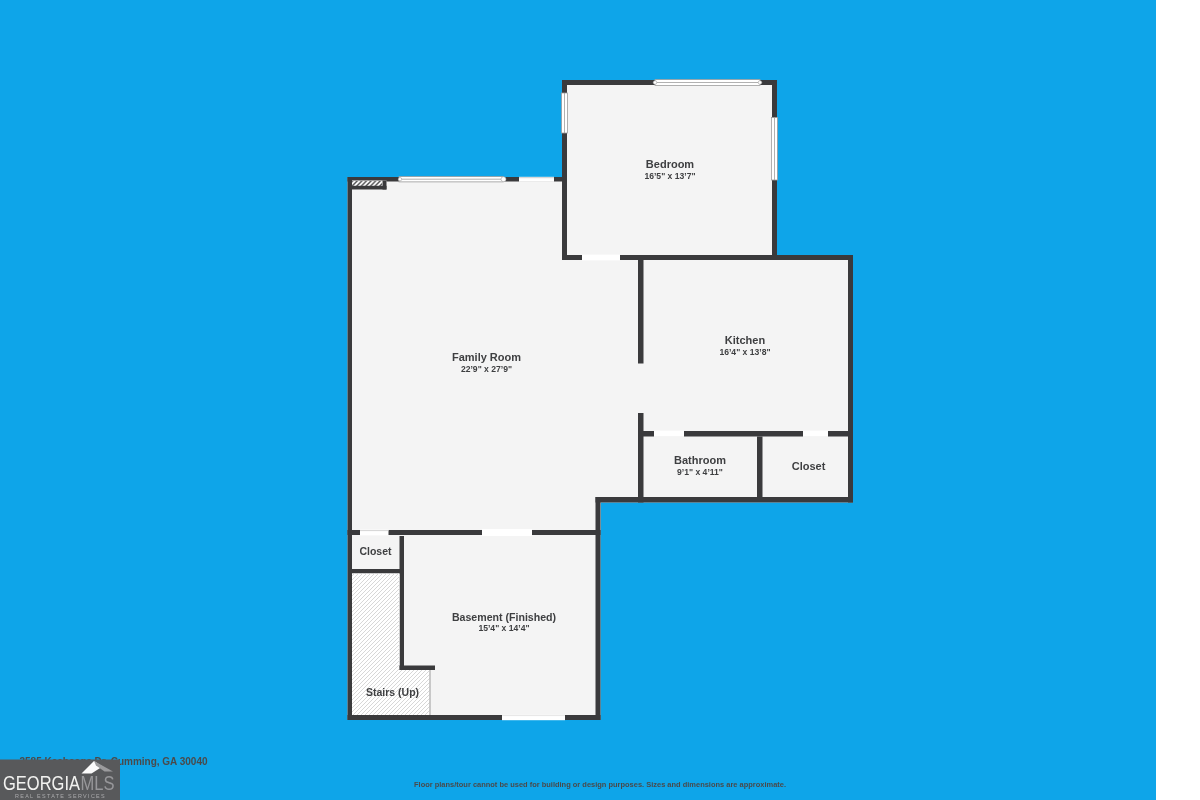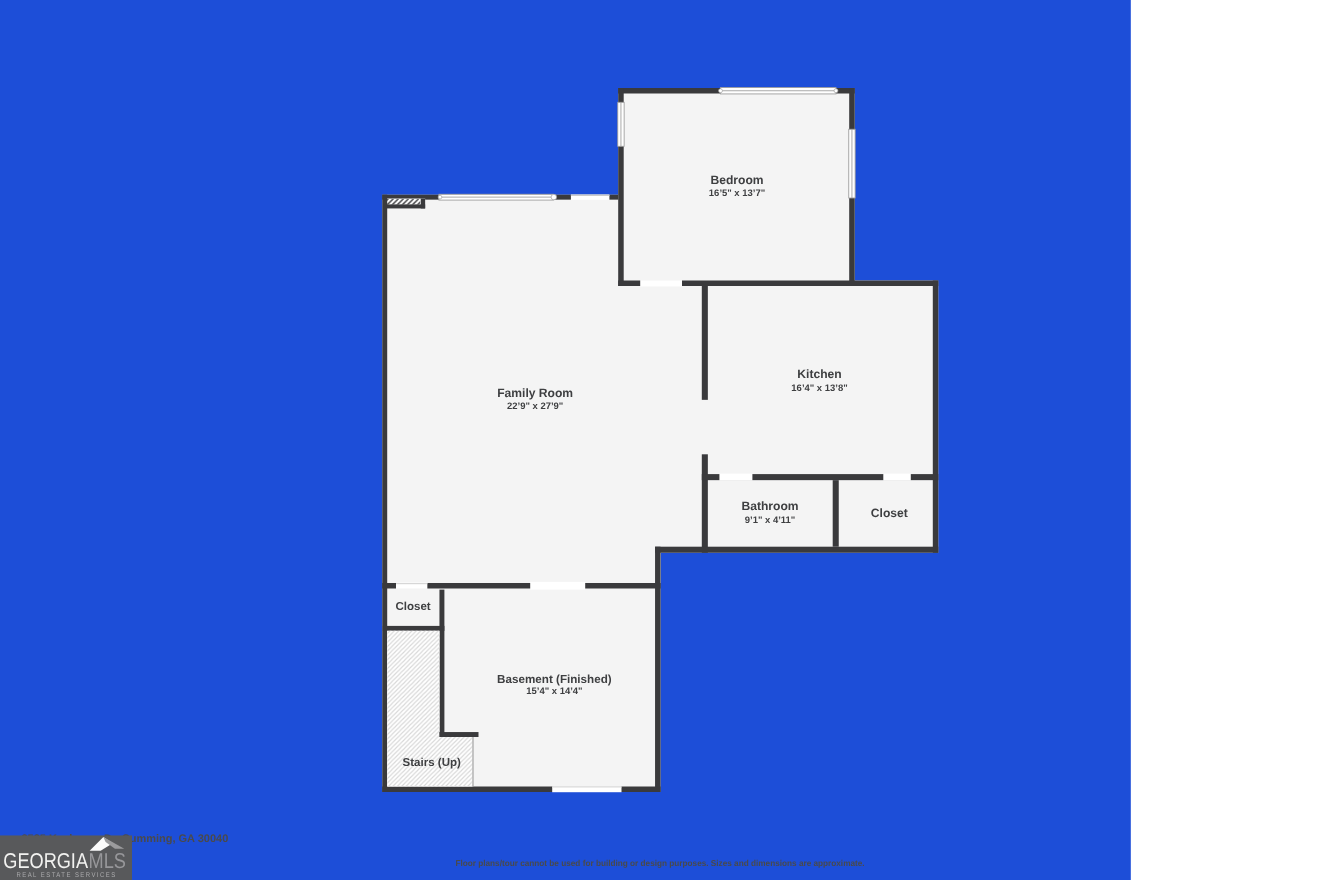--- a/index.html
+++ b/index.html
@@ -1,16 +1,16 @@
 <!DOCTYPE html>
 <html><head>
 <meta charset="utf-8">
 <style>
   html,body{margin:0;padding:0;background:#ffffff;}
-  .page{position:relative;width:1028px;height:800px;background:#1d4ed8;overflow:hidden;
+  .page{position:relative;width:1156px;height:800px;background:#0ea5e9;overflow:hidden;
         font-family:"Liberation Sans", sans-serif;}
   svg{position:absolute;left:0;top:0;}
   text{font-family:"Liberation Sans", sans-serif;}
 </style>
 </head>
 <body>
 <div class="page">
 <svg width="1200" height="800" viewBox="0 0 1200 800">
 <defs>
   <pattern id="stairHatch" patternUnits="userSpaceOnUse" width="4" height="4">

